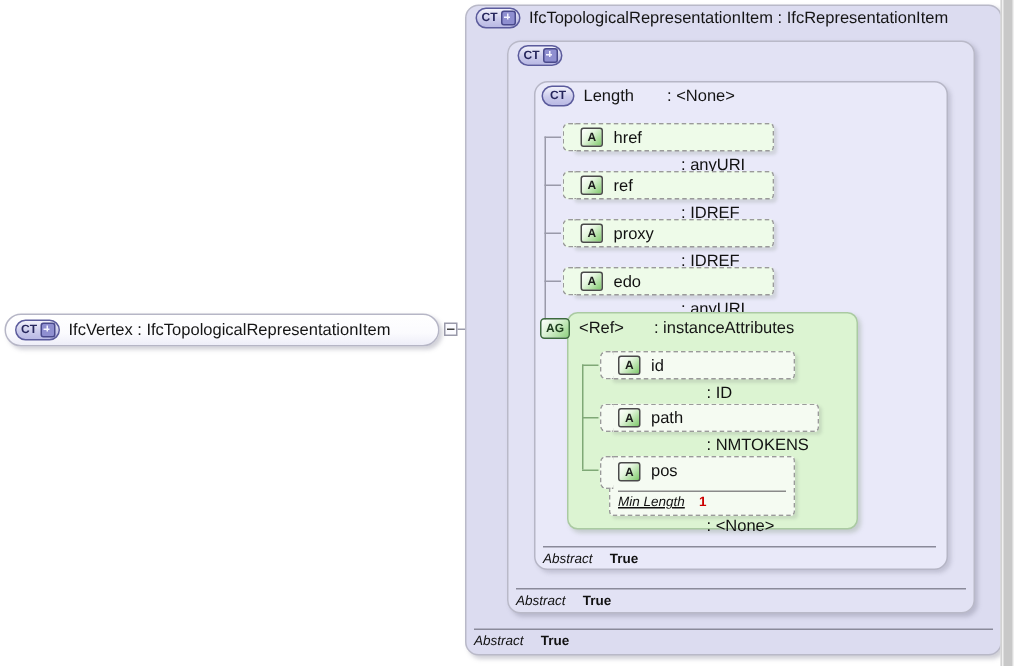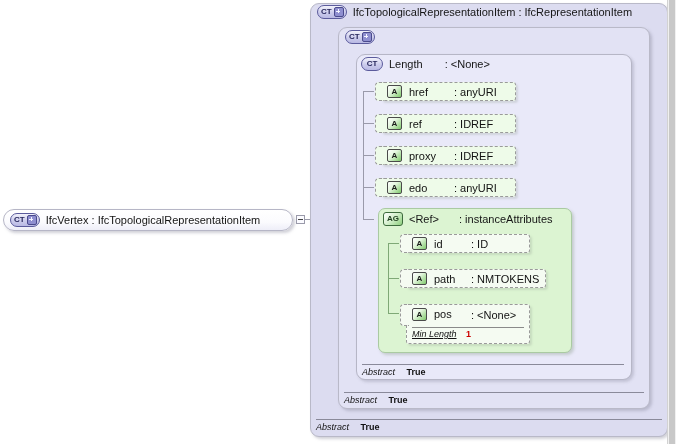--- a/index.html
+++ b/index.html
@@ -80,21 +80,21 @@
   .attr{
     position:absolute;box-sizing:border-box;
     border:1px dashed #9a9a9a;border-radius:3px;
     background:#eefbe9;
     box-shadow:2px 2px 2px rgba(140,150,140,.25);
     display:flex;align-items:center;
     padding-left:5px;
   }
   .attr.plain{background:#f5fbf2;}
   .attr .nm{margin-left:7px;font-size:11px;color:#111;white-space:nowrap;}
-  .attr .ty{position:absolute;font-size:11px;color:#111;white-space:nowrap;}
+  .attr .ty{position:absolute;font-size:11px;color:#111;white-space:nowrap;margin-top:36px;}
 
   
   .attr .nose{
     position:absolute;left:-7px;top:-1px;bottom:-1px;width:8px;
     background:#eefbe9;
     border-left:1px dashed #9a9a9a;
     border-top:1px dashed #9a9a9a;
     border-bottom:1px dashed #9a9a9a;
     border-radius:4px 0 0 4px;
   }
@@ -240,21 +240,21 @@
   </div>
 
   <div class="attr" style="left:381px;top:178px;width:135px;height:19px;">
     <span class="nose"></span>
     <span class="badge-a">A</span>
     <span class="nm">edo</span>
     <span class="ty" style="left:72px;">: anyURI</span>
   </div>
 
   <div class="agbox" style="left:378px;top:208px;width:194px;height:145px;"></div>
-  <div class="hdr" style="left:383px;top:212px;">
+  <div class="hdr" style="left:360px;top:212px;">
     <span class="badge-ag">AG</span>
     <span class="title">&lt;Ref&gt;</span>
     <span class="title" style="margin-left:14px;">: instanceAttributes</span>
   </div>
 
   <div class="ln lnv green" style="left:388px;top:243px;width:1px;height:70px;"></div>
   <div class="ln lnh green" style="left:388px;top:243px;width:11px;"></div>
   <div class="ln lnh green" style="left:388px;top:278px;width:11px;"></div>
   <div class="ln lnh green" style="left:388px;top:313px;width:11px;"></div>
 

